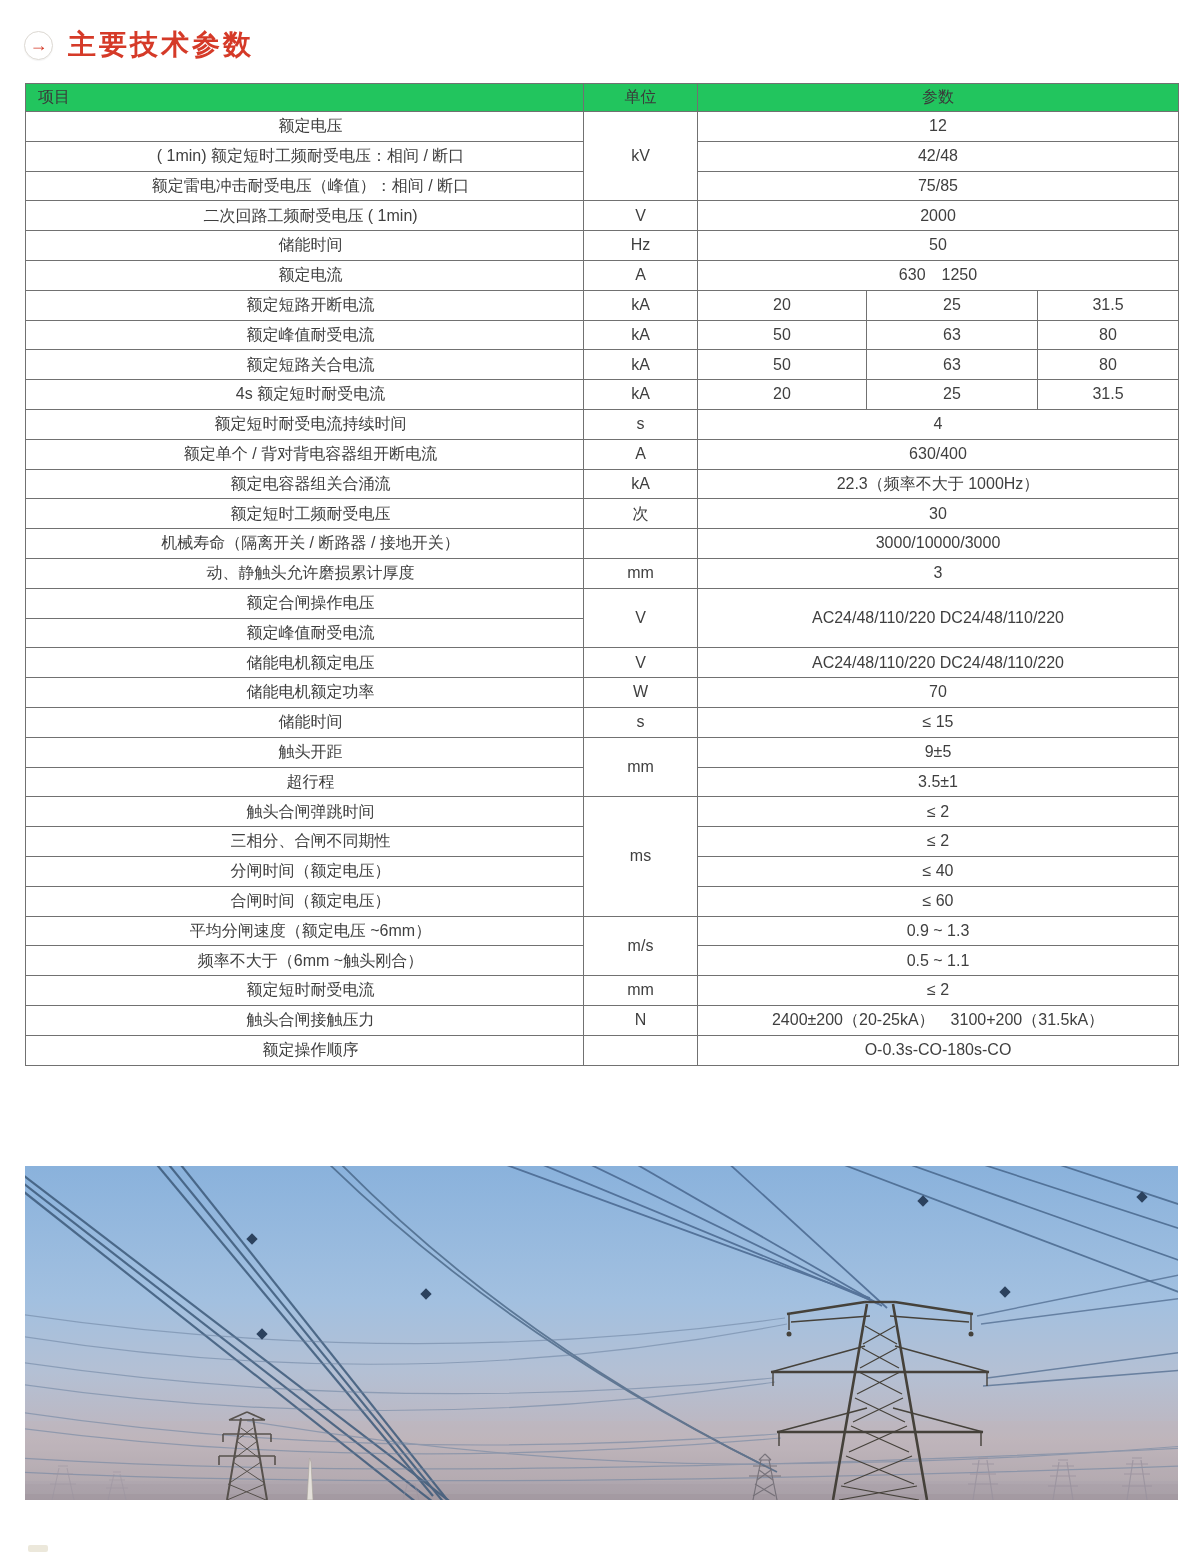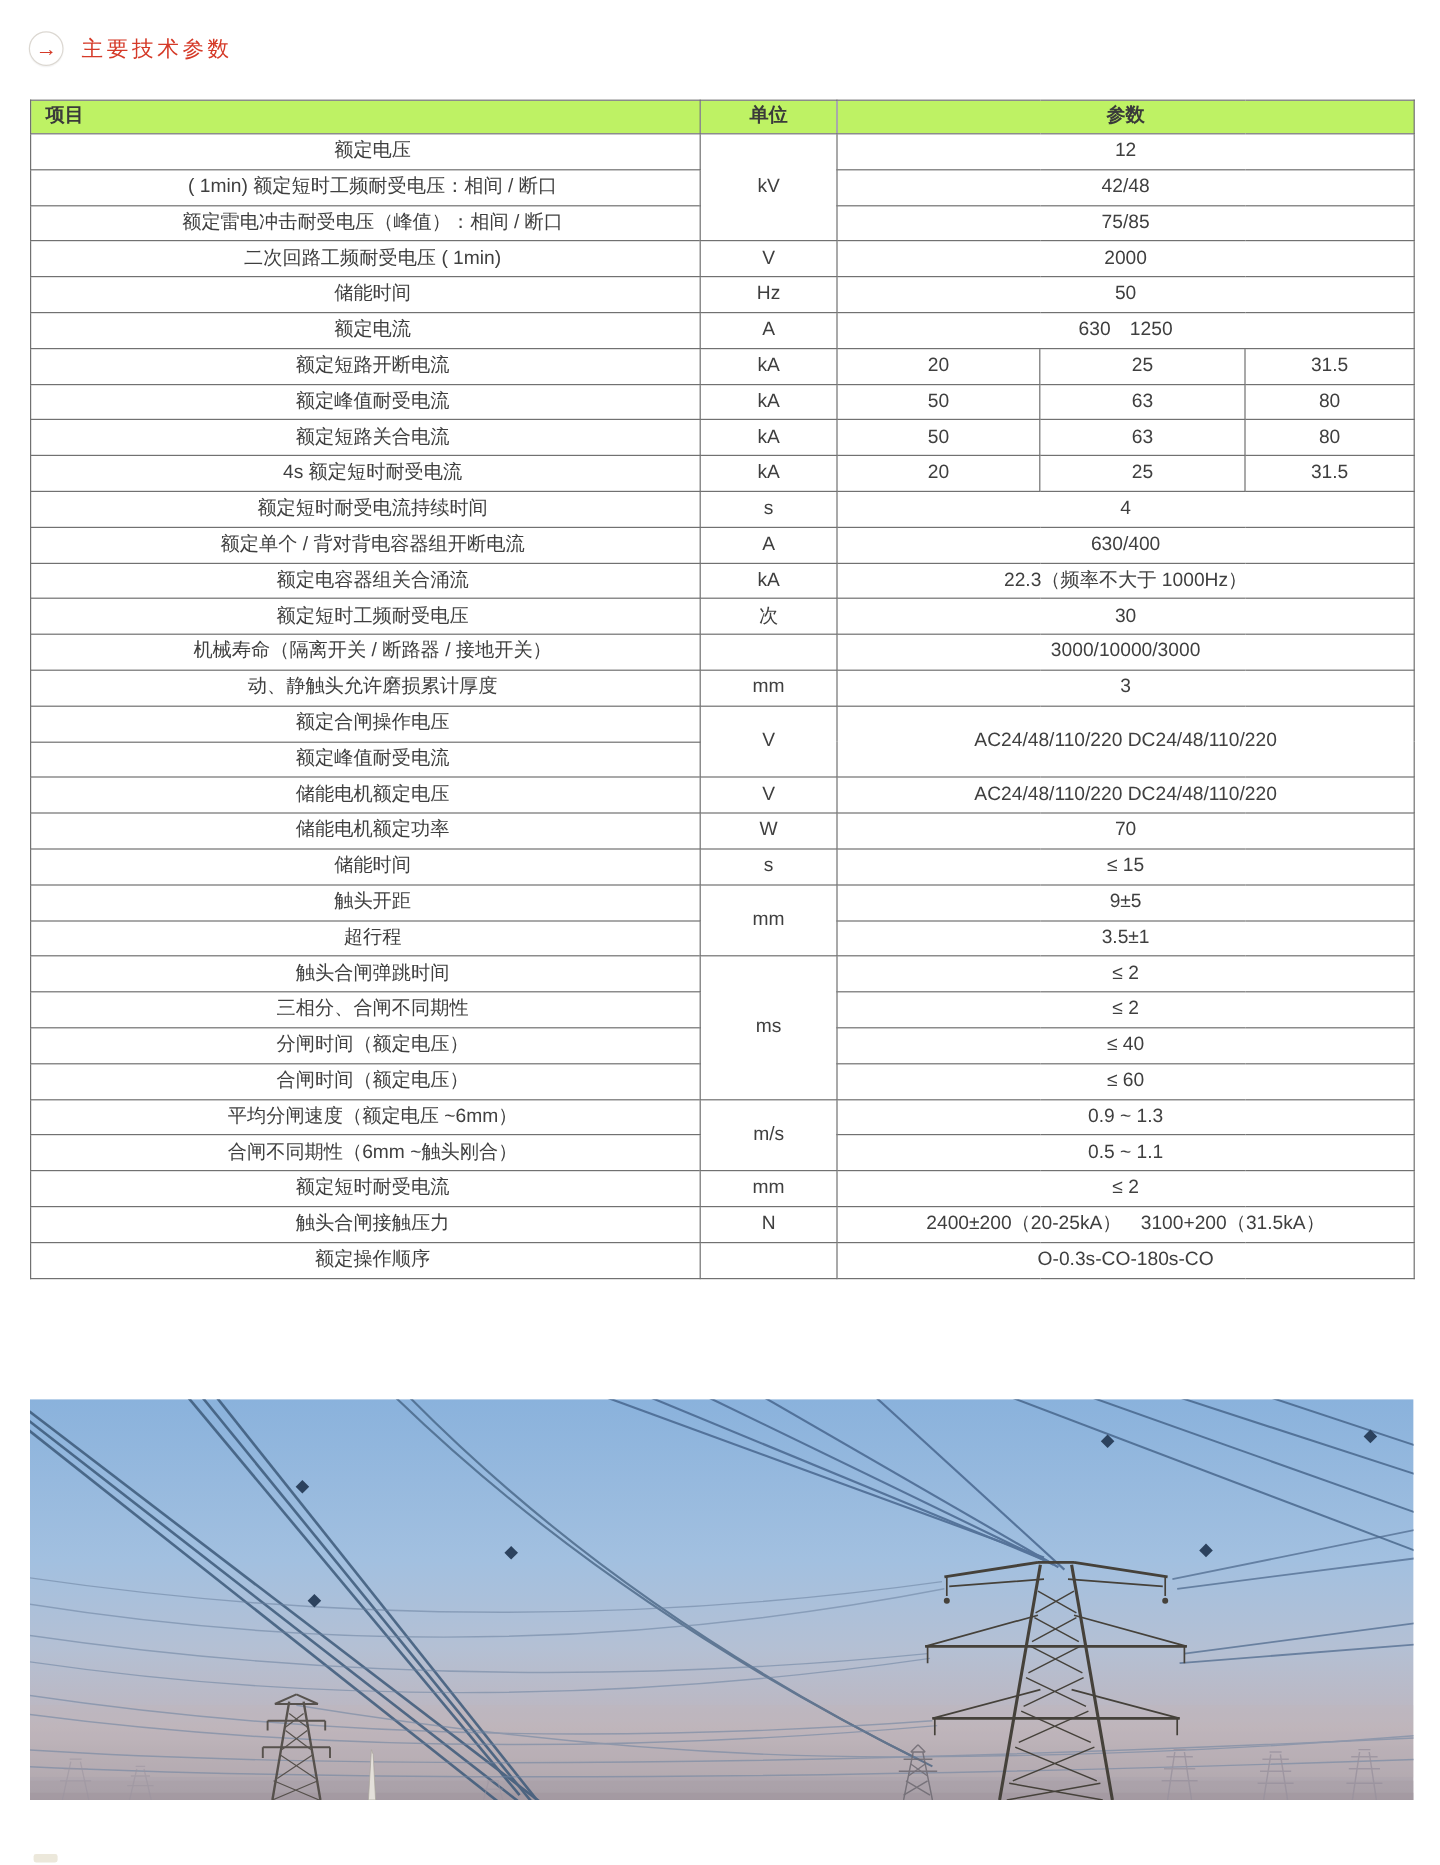--- a/index.html
+++ b/index.html
@@ -11,35 +11,35 @@
   .page{position:relative;width:1200px;height:1554px;overflow:hidden;background:#fff;}
 
   
   .section-title{position:absolute;left:24px;top:26px;display:flex;align-items:center;gap:15px;}
   .arrow-badge{
     width:27px;height:27px;border:1.6px solid #dcd8d2;border-radius:50%;
     display:flex;align-items:center;justify-content:center;
     color:#d53a28;font-size:18px;font-weight:bold;line-height:1;
     box-shadow:0 1px 1px rgba(0,0,0,0.05);
   }
-  .title-text{color:#d53a28;font-size:18px;font-weight:normal;letter-spacing:3px;}
+  .title-text{color:#d53a28;font-size:28px;font-weight:bold;letter-spacing:3px;}
 
   
   .spec-table{
     position:absolute;left:25px;top:83px;width:1153px;
     border-collapse:collapse;table-layout:fixed;
     font-size:16px;color:#3f3f3f;
   }
   .spec-table th,.spec-table td{
     border:1.5px solid #717171;
     padding:0;vertical-align:middle;line-height:1.15;
     overflow:hidden;white-space:nowrap;
   }
   .spec-table thead tr{height:28px;}
-  .spec-table thead th{background:#bef264;font-weight:bold;color:#3a3a3a;}
+  .spec-table thead th{background:#22c55e;font-weight:normal;color:#3a3a3a;}
   .spec-table thead th.h-item{text-align:left;padding-left:12px;}
   .spec-table tbody tr{height:29.8px;}
   .spec-table td.c-item{text-align:center;padding-left:12px;}
   .spec-table td.c-unit,.spec-table td.c-val{text-align:center;}
 
   
   .photo{
     position:absolute;left:25px;top:1166px;width:1153px;height:334px;
     display:block;
   }
@@ -208,21 +208,21 @@
         <tr>
           <td class="c-item">合闸时间（额定电压）</td>
           <td class="c-val" colspan="3">≤ 60</td>
         </tr>
         <tr>
           <td class="c-item">平均分闸速度（额定电压 ~6mm）</td>
           <td class="c-unit" rowspan="2">m/s</td>
           <td class="c-val" colspan="3">0.9 ~ 1.3</td>
         </tr>
         <tr>
-          <td class="c-item">合闸不同期性（6mm ~触头刚合）</td>
+          <td class="c-item">频率不大于（6mm ~触头刚合）</td>
           <td class="c-val" colspan="3">0.5 ~ 1.1</td>
         </tr>
         <tr>
           <td class="c-item">额定短时耐受电流</td>
           <td class="c-unit">mm</td>
           <td class="c-val" colspan="3">≤ 2</td>
         </tr>
         <tr>
           <td class="c-item">触头合闸接触压力</td>
           <td class="c-unit">N</td>

